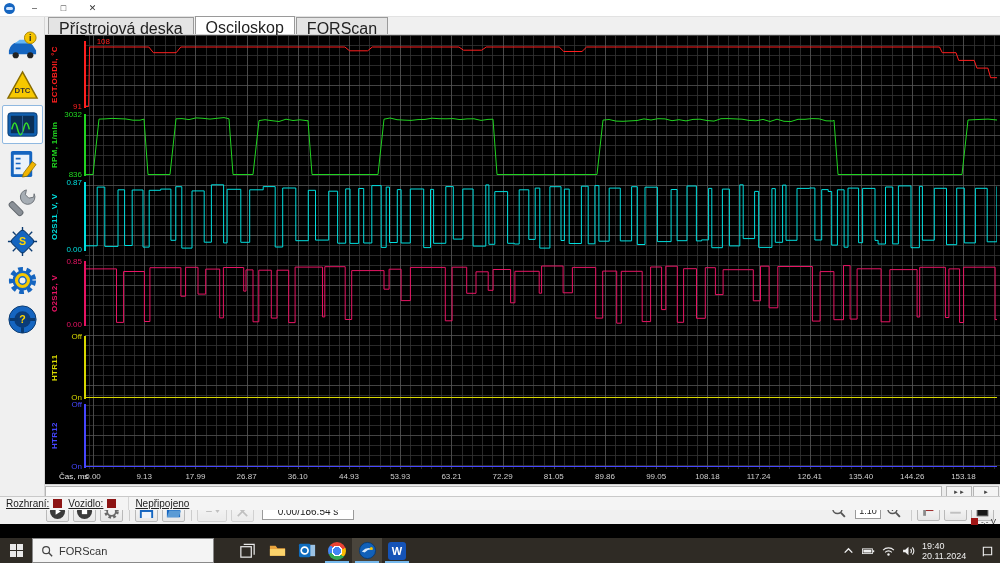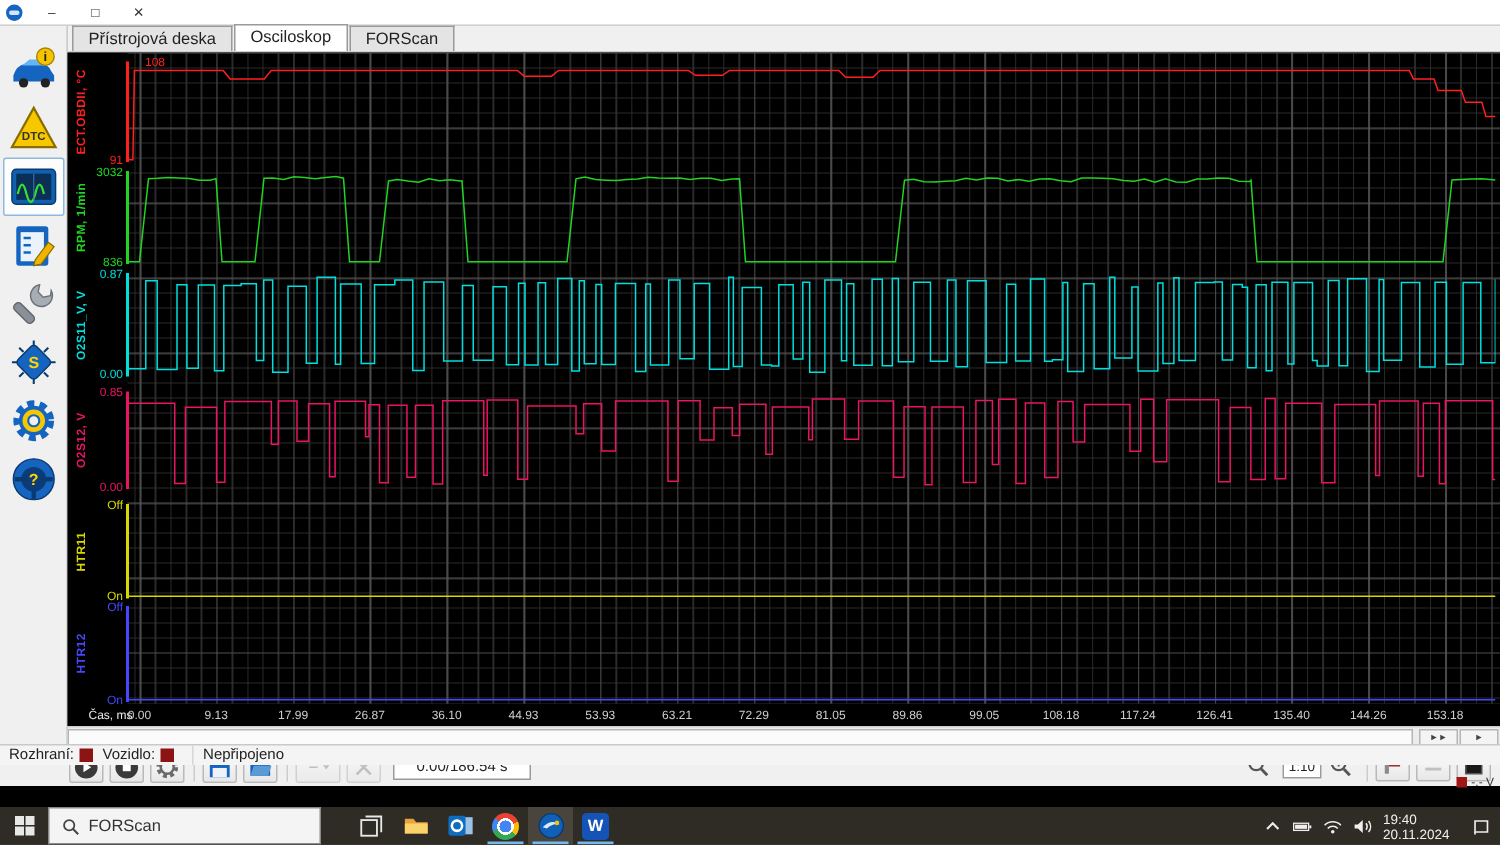--- a/index.html
+++ b/index.html
@@ -11,21 +11,21 @@
             display:flex;align-items:center;font-size:11px;color:#111;border-bottom:1px solid #e2e2e2;}
   .appicon{width:11px;height:11px;border-radius:50%;background:#1565c0;margin:0 5px 0 4px;position:relative;}
   .appicon::after{content:"";position:absolute;left:2px;top:4px;width:7px;height:3px;border-radius:2px;background:#cfe4ff;}
   .titletext{flex:1;}
   .winbtns{display:flex;height:17px;}
   .winbtn{width:29px;height:17px;display:flex;align-items:center;justify-content:center;
           font-size:9px;color:#333;}
   
   .tabbar{position:absolute;left:45px;top:17px;width:955px;height:18px;background:#f0f0f0;
           display:flex;align-items:flex-end;padding-left:3px;border-bottom:1px solid #cfcfcf;}
-  .tab{font-size:11px;color:#222;padding:2px 10px 2px 10px;border:1px solid #9a9a9a;border-bottom:none;
+  .tab{font-size:16px;color:#222;padding:2px 10px 2px 10px;border:1px solid #9a9a9a;border-bottom:none;
        background:#e4e4e4;margin-right:1px;height:17px;}
   .tab.active{background:#ffffff;font-weight:normal;height:18px;}
   
   .sidebar{position:absolute;left:0;top:17px;width:45px;height:480px;background:#f0f0f0;
            border-right:1px solid #d7d7d7;display:flex;flex-direction:column;align-items:center;padding-top:10px;}
   .sbtn{width:41px;height:39px;display:flex;align-items:center;justify-content:center;border-radius:2px;border:1px solid transparent;}
   .sbtn.active{background:#fdfdfd;border:1px solid #8fb8e0;}
   .sbtn svg{width:33px;height:33px;}
   
   .scope{position:absolute;left:45px;top:35px;width:955px;height:449px;background:#000;}
@@ -61,21 +61,21 @@
   .tsep{width:1px;height:20px;background:#cccccc;margin:0 5px 0 2px;}
   .timebox{width:92px;height:18px;background:#fff;border:1px solid #9a9a9a;font-size:10px;color:#222;
            display:flex;align-items:center;justify-content:center;margin-left:4px;}
   .tool-right{position:absolute;right:2px;top:2px;display:flex;align-items:center;}
   .scalebox{width:26px;height:17px;background:#fff;border:1px solid #9a9a9a;font-size:9px;color:#222;
             display:flex;align-items:center;justify-content:center;margin:0 1px;}
   .volt{position:absolute;right:4px;top:19px;font-size:8px;color:#333;display:flex;align-items:center;gap:3px;}
   .volt .sq{width:7px;height:7px;background:#a01616;display:inline-block;}
   
   .statusbar{position:absolute;left:0;top:496px;width:1000px;height:14px;background:#f4f4f4;
-             border-top:1px solid #c9c9c9;display:flex;align-items:center;font-size:10px;color:#222;}
+             border-top:1px solid #c9c9c9;display:flex;align-items:center;font-size:10px;color:#222;text-decoration:underline;}
   .stpanel{display:flex;align-items:center;height:100%;padding:0 6px;border-right:1px solid #d6d6d6;}
   .stsq{width:9px;height:9px;background:#8d1414;margin:0 6px 0 4px;display:inline-block;}
   
   .taskbar{position:absolute;left:0;top:538px;width:1000px;height:25px;background:#2f2b25;display:flex;align-items:center;}
   .startbtn{width:32px;height:25px;display:flex;align-items:center;justify-content:center;background:#262address22;}
   .winlogo{display:grid;grid-template-columns:6px 6px;grid-template-rows:6px 6px;gap:1px;}
   .winlogo span{background:#e8e8e8;}
   .searchbox{width:182px;height:25px;background:#f4f4f4;border:1px solid #8a8a8a;display:flex;align-items:center;
              font-size:11px;color:#333;gap:6px;padding-left:8px;}
   .tkicon{width:30px;height:25px;display:flex;align-items:center;justify-content:center;position:relative;}

